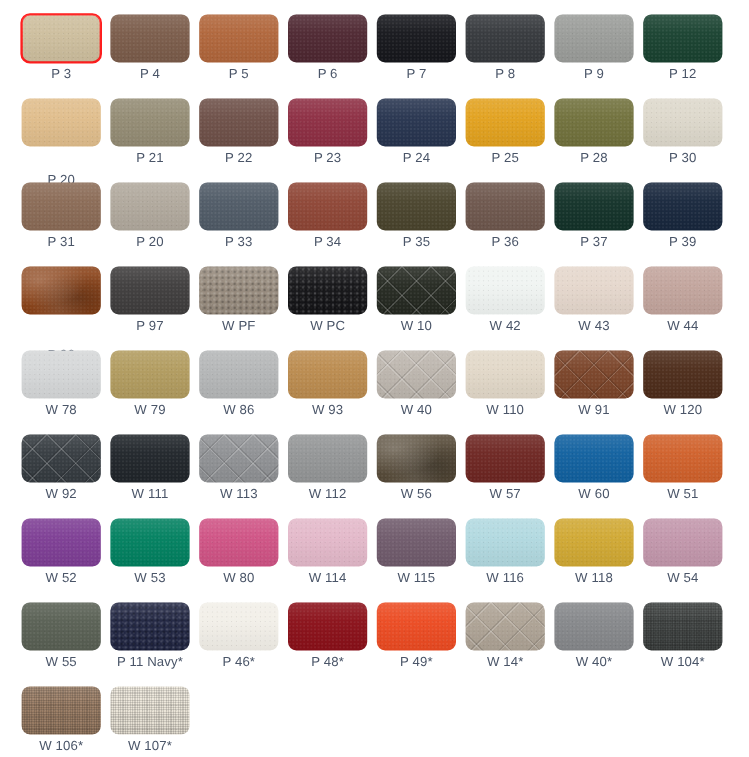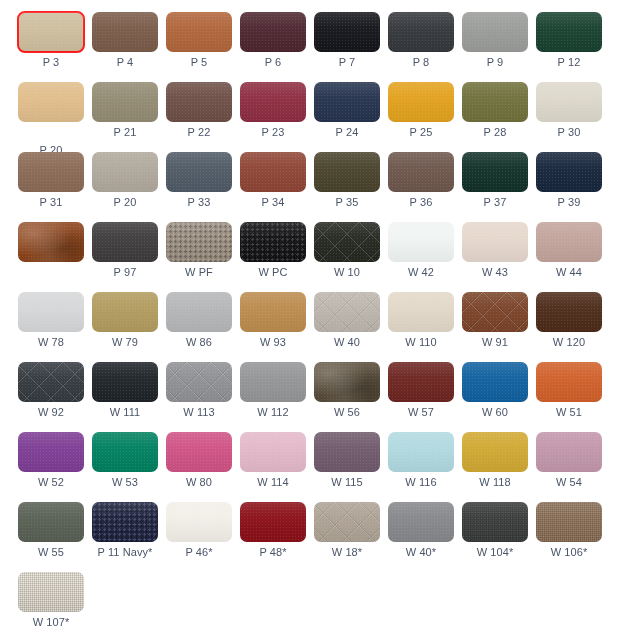--- a/index.html
+++ b/index.html
@@ -555,26 +555,33 @@
       <div class="swatch-label" style="color: rgb(74, 85, 104);">P 46*</div>
     </div>
     <div class="swatch-cell">
       <div class="swatch-chip" style="background: rgb(138, 15, 24);">
         <span class="grain"></span>
         <span class="sheen"></span>
       </div>
       <div class="swatch-label" style="color: rgb(74, 85, 104);">P 48*</div>
     </div>
     <div class="swatch-cell">
+      <div class="swatch-chip" style="background: rgb(236, 74, 33);">
+        <span class="grain"></span>
+        <span class="sheen"></span>
+      </div>
+      <div class="swatch-label" style="color: rgb(74, 85, 104);">P 49*</div>
+    </div>
+    <div class="swatch-cell">
       <div class="swatch-chip quilted" style="background: rgb(173, 162, 148);">
         <span class="grain"></span>
         <span class="pattern"></span>
         <span class="sheen"></span>
       </div>
-      <div class="swatch-label" style="color: rgb(74, 85, 104);">W 18*</div>
+      <div class="swatch-label" style="color: rgb(74, 85, 104);">W 14*</div>
     </div>
     <div class="swatch-cell">
       <div class="swatch-chip" style="background: rgb(133, 135, 138);">
         <span class="grain"></span>
         <span class="sheen"></span>
       </div>
       <div class="swatch-label" style="color: rgb(74, 85, 104);">W 40*</div>
     </div>
     <div class="swatch-cell">
       <div class="swatch-chip woven" style="background: rgb(65, 69, 68);">

